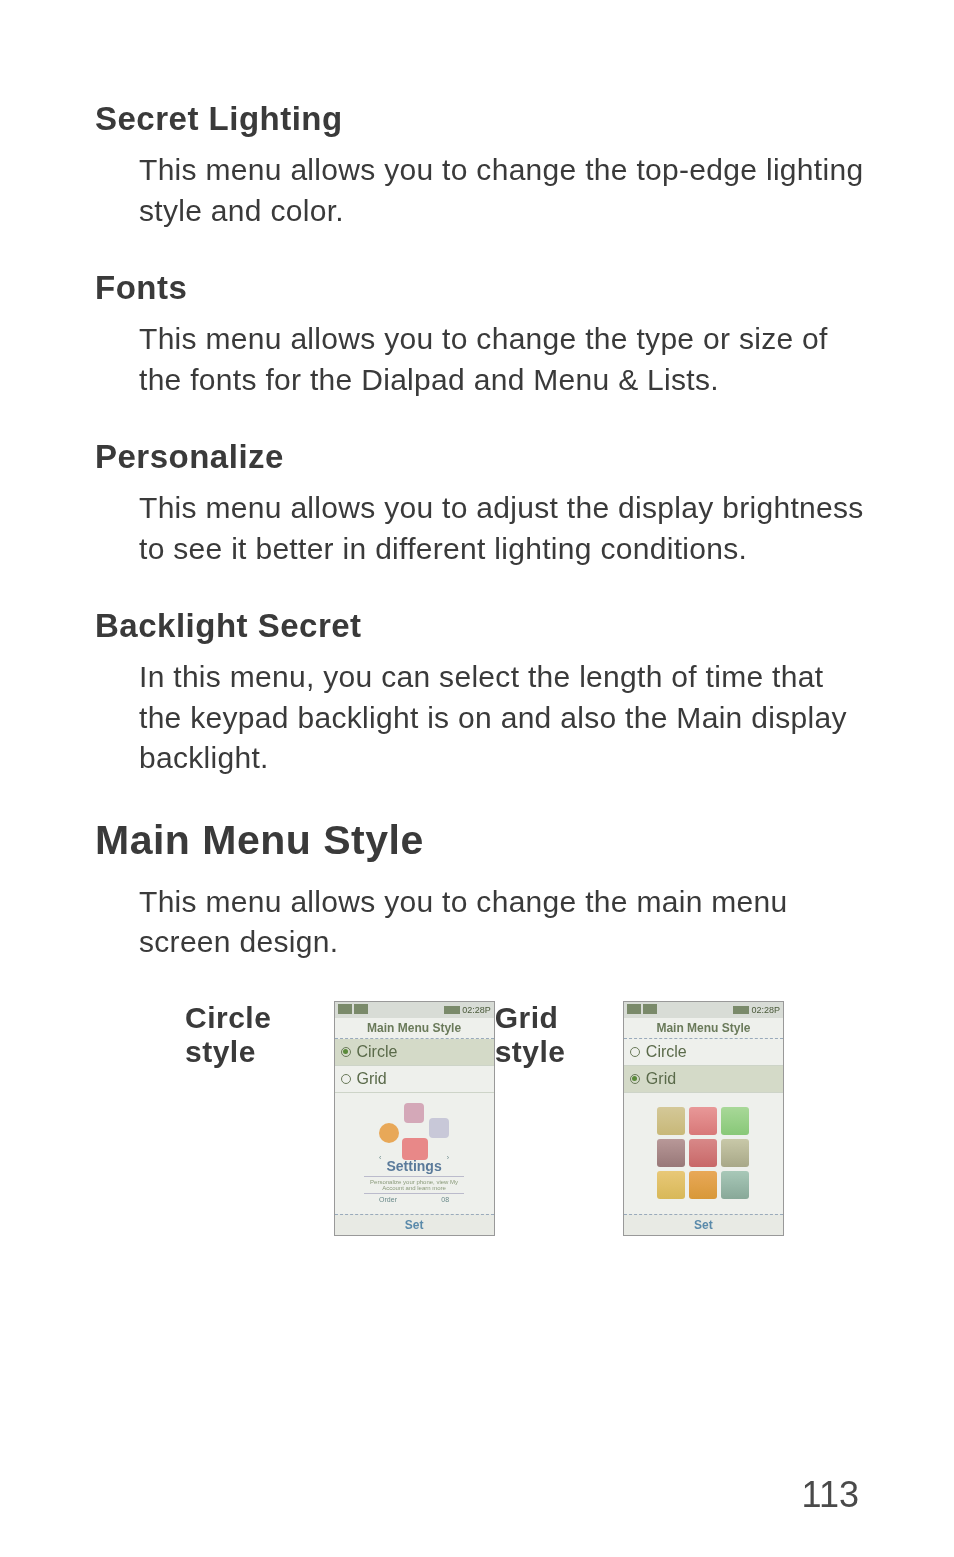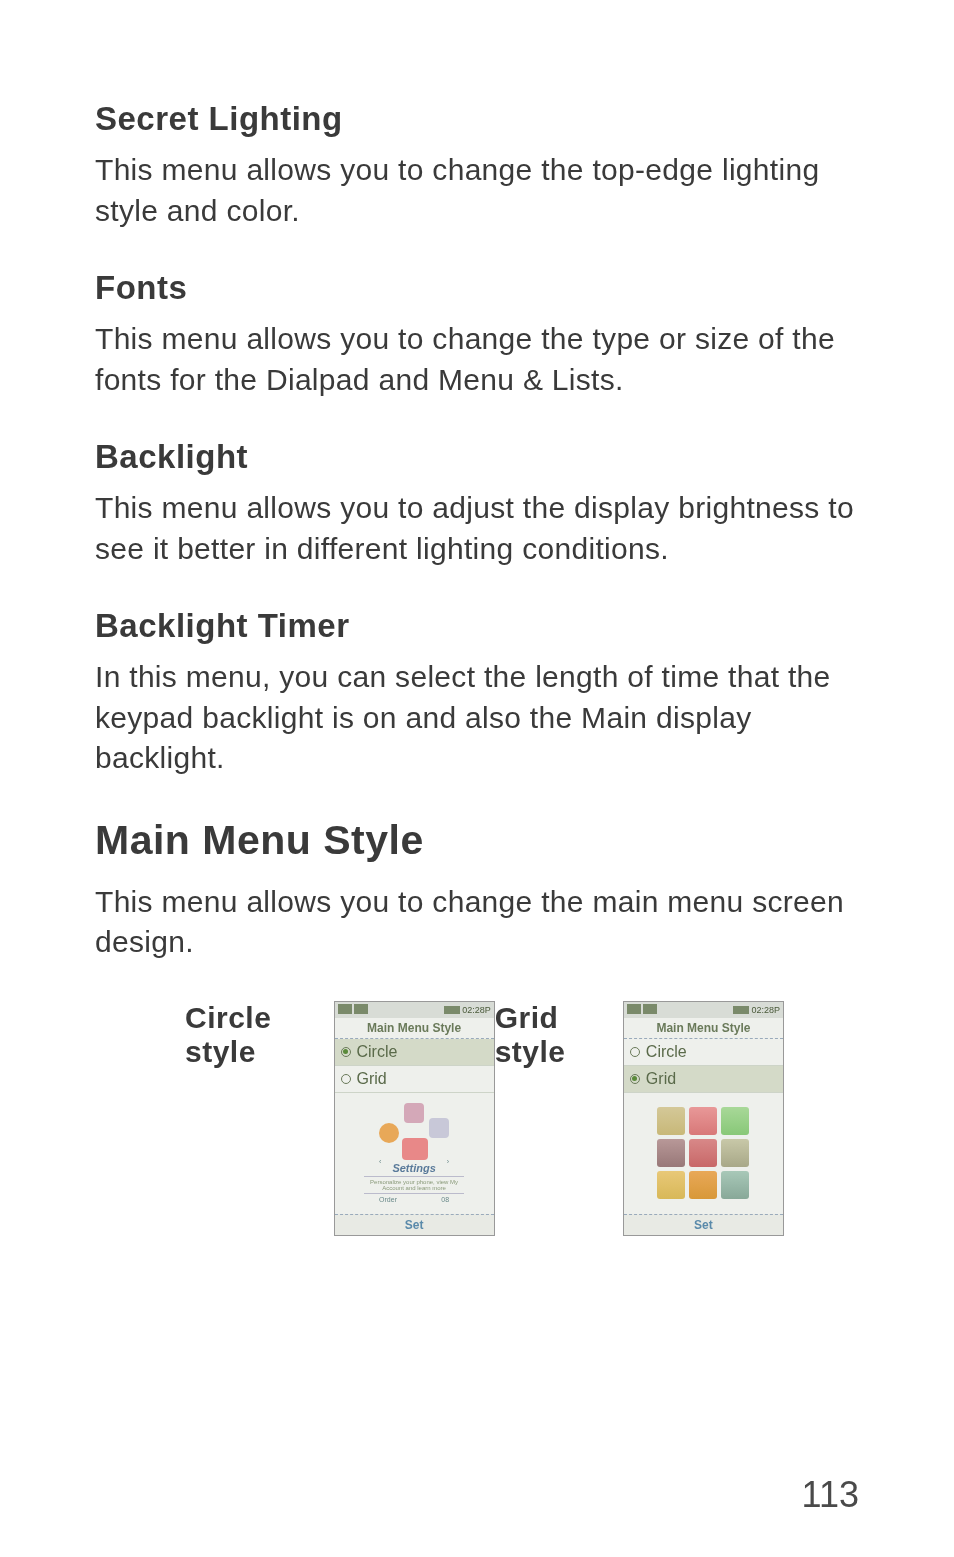--- a/index.html
+++ b/index.html
@@ -21,20 +21,21 @@
       font-weight: 600;
       margin-bottom: 12px;
       letter-spacing: 0.5px;
     }
     .section-body {
       font-size: 30px;
       line-height: 1.35;
       margin-bottom: 38px;
       font-weight: 300;
       letter-spacing: 0.3px;
+      margin-left: 44px;
     }
     .main-heading {
       font-size: 41px;
       font-weight: bold;
       margin-top: 10px;
       margin-bottom: 18px;
       letter-spacing: 0.5px;
     }
     .styles-row {
       display: flex;
@@ -134,25 +135,24 @@
       position: absolute;
       width: 20px;
       height: 20px;
       border-radius: 4px;
     }
     .ci1 { background: #d4a8b8; top: 0; left: 30px; }
     .ci2 { background: #e8a858; top: 20px; left: 5px; border-radius: 50%; }
     .ci3 { background: #c8c8d8; top: 15px; left: 55px; }
     .ci4 { background: #e88888; top: 35px; left: 28px; width: 26px; height: 22px; }
     .circle-label {
-      font-size: 11px;
+      font-size: 14px;
       color: #5a7a9a;
       margin-top: 4px;
       font-weight: bold;
-      font-style: italic;
     }
     .circle-sub {
       font-size: 6px;
       color: #8a9a7a;
       text-align: center;
       border-top: 1px solid #bbc;
       border-bottom: 1px solid #bbc;
       padding: 2px 0;
       width: 100px;
       margin-top: 2px;
@@ -221,24 +221,24 @@
   </style>
 </head>
 <body>
 
 <div class="section-heading">Secret Lighting</div>
 <div class="section-body">This menu allows you to change the top-edge lighting style and color.</div>
 
 <div class="section-heading">Fonts</div>
 <div class="section-body">This menu allows you to change the type or size of the fonts for the Dialpad and Menu &amp; Lists.</div>
 
-<div class="section-heading">Backlight</div>
+<div class="section-heading">Personalize</div>
 <div class="section-body">This menu allows you to adjust the display brightness to see it better in different lighting conditions.</div>
 
-<div class="section-heading">Backlight Timer</div>
+<div class="section-heading">Backlight Secret</div>
 <div class="section-body">In this menu, you can select the length of time that the keypad backlight is on and also the Main display backlight.</div>
 
 <div class="main-heading">Main Menu Style</div>
 <div class="section-body">This menu allows you to change the main menu screen design.</div>
 
 <div class="styles-row">
   <div class="style-col">
     <div class="style-label">Circle style</div>
     <div class="phone-screen">
       <div class="phone-status">

